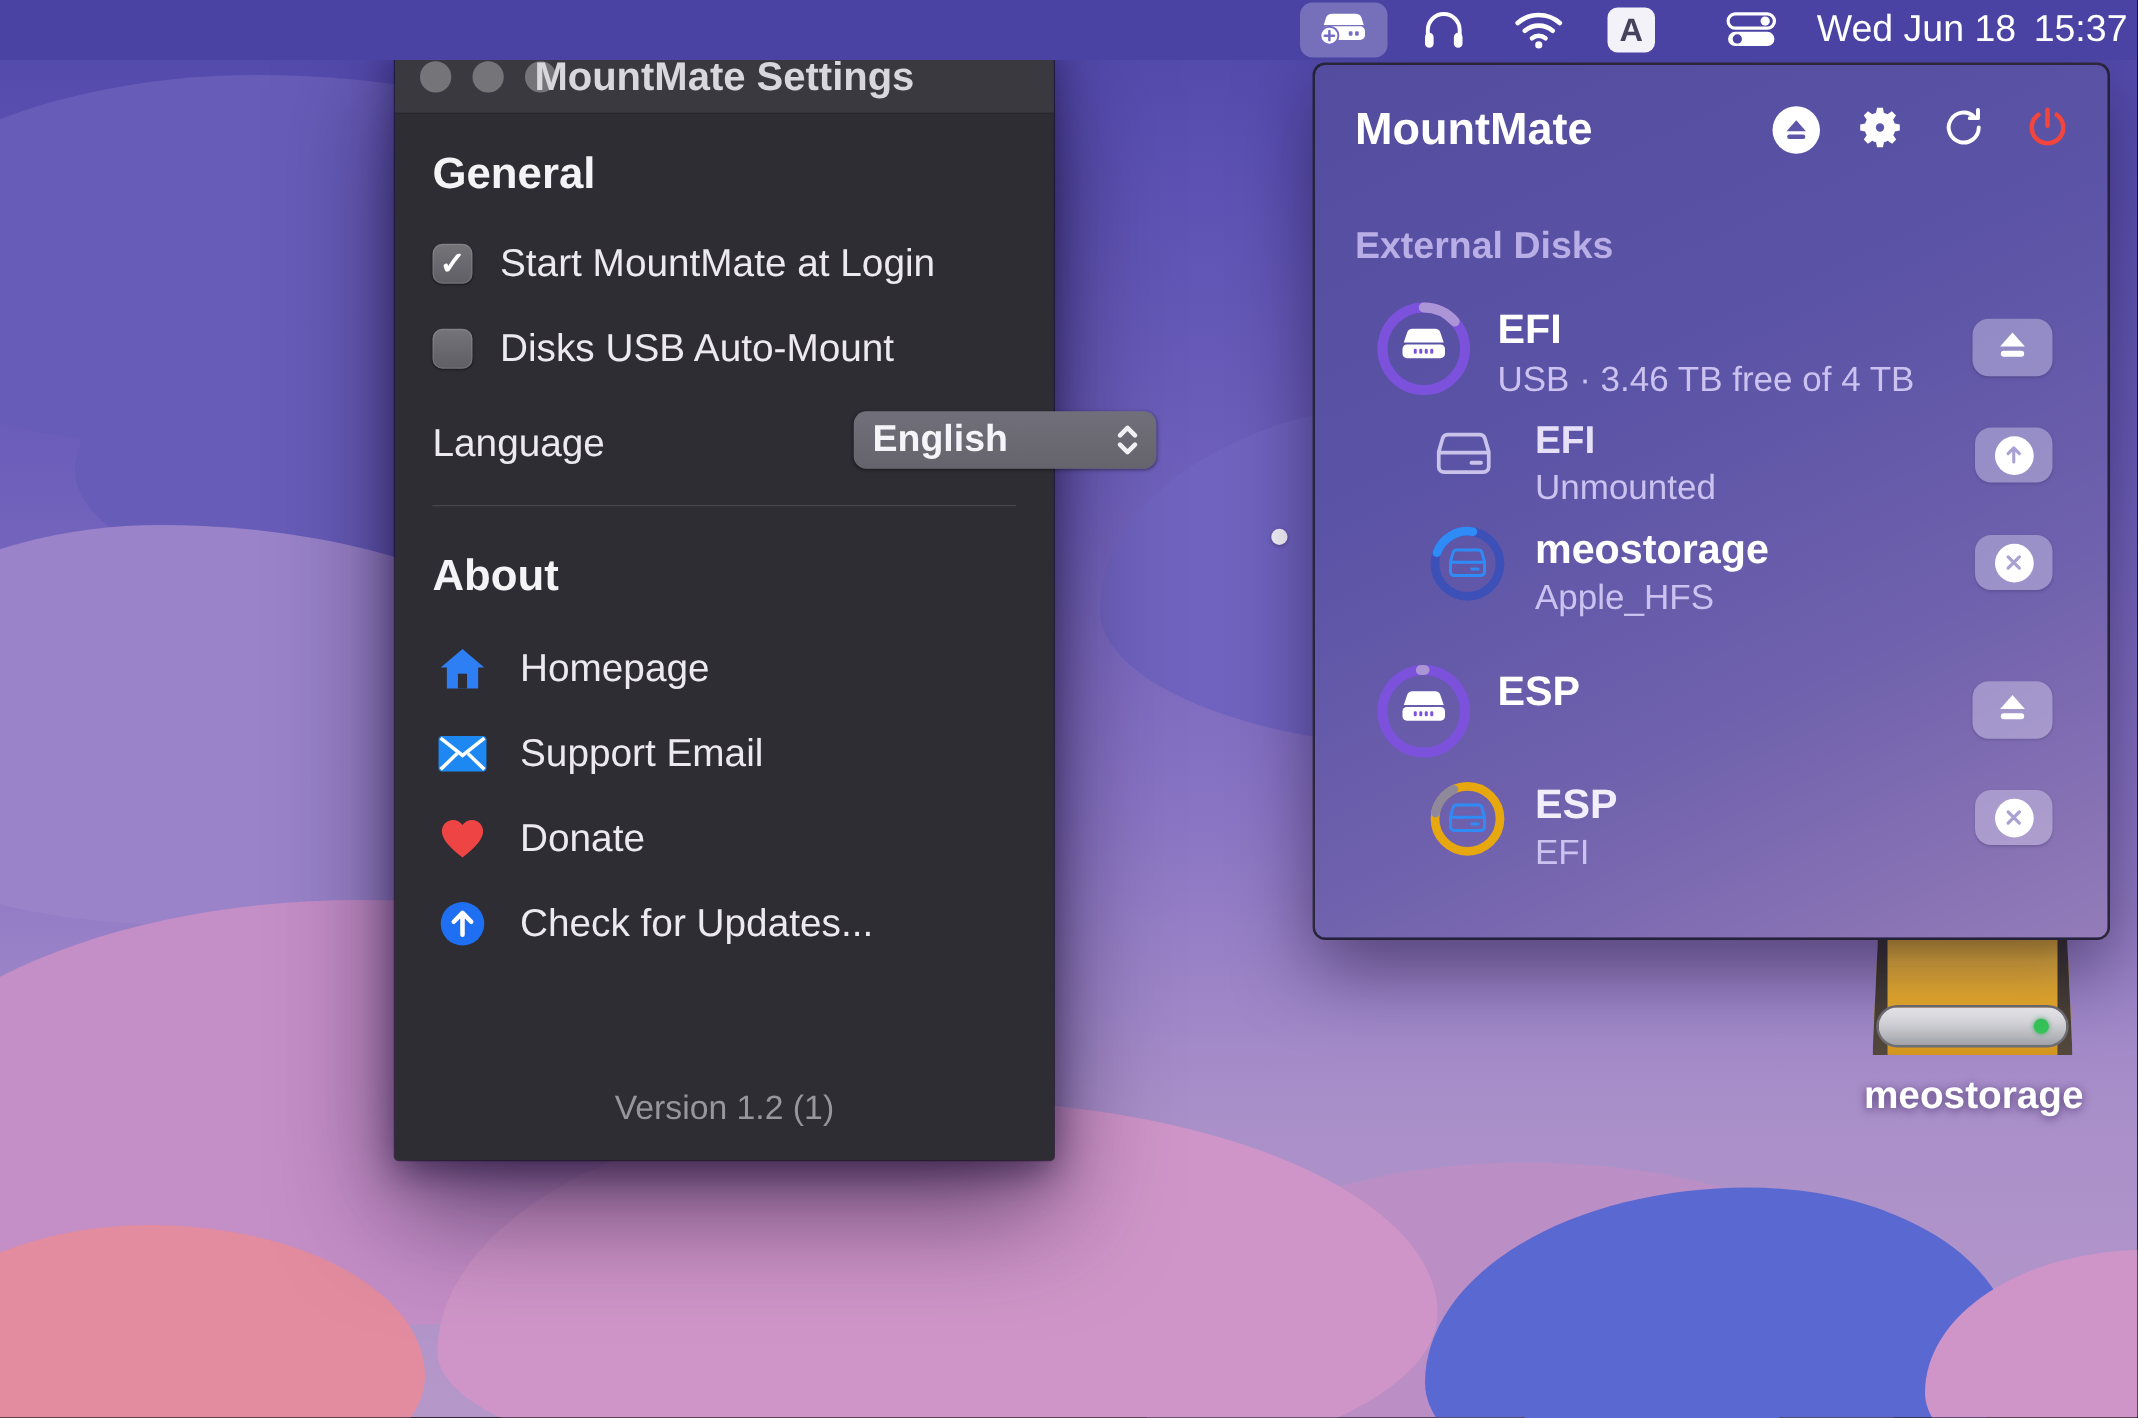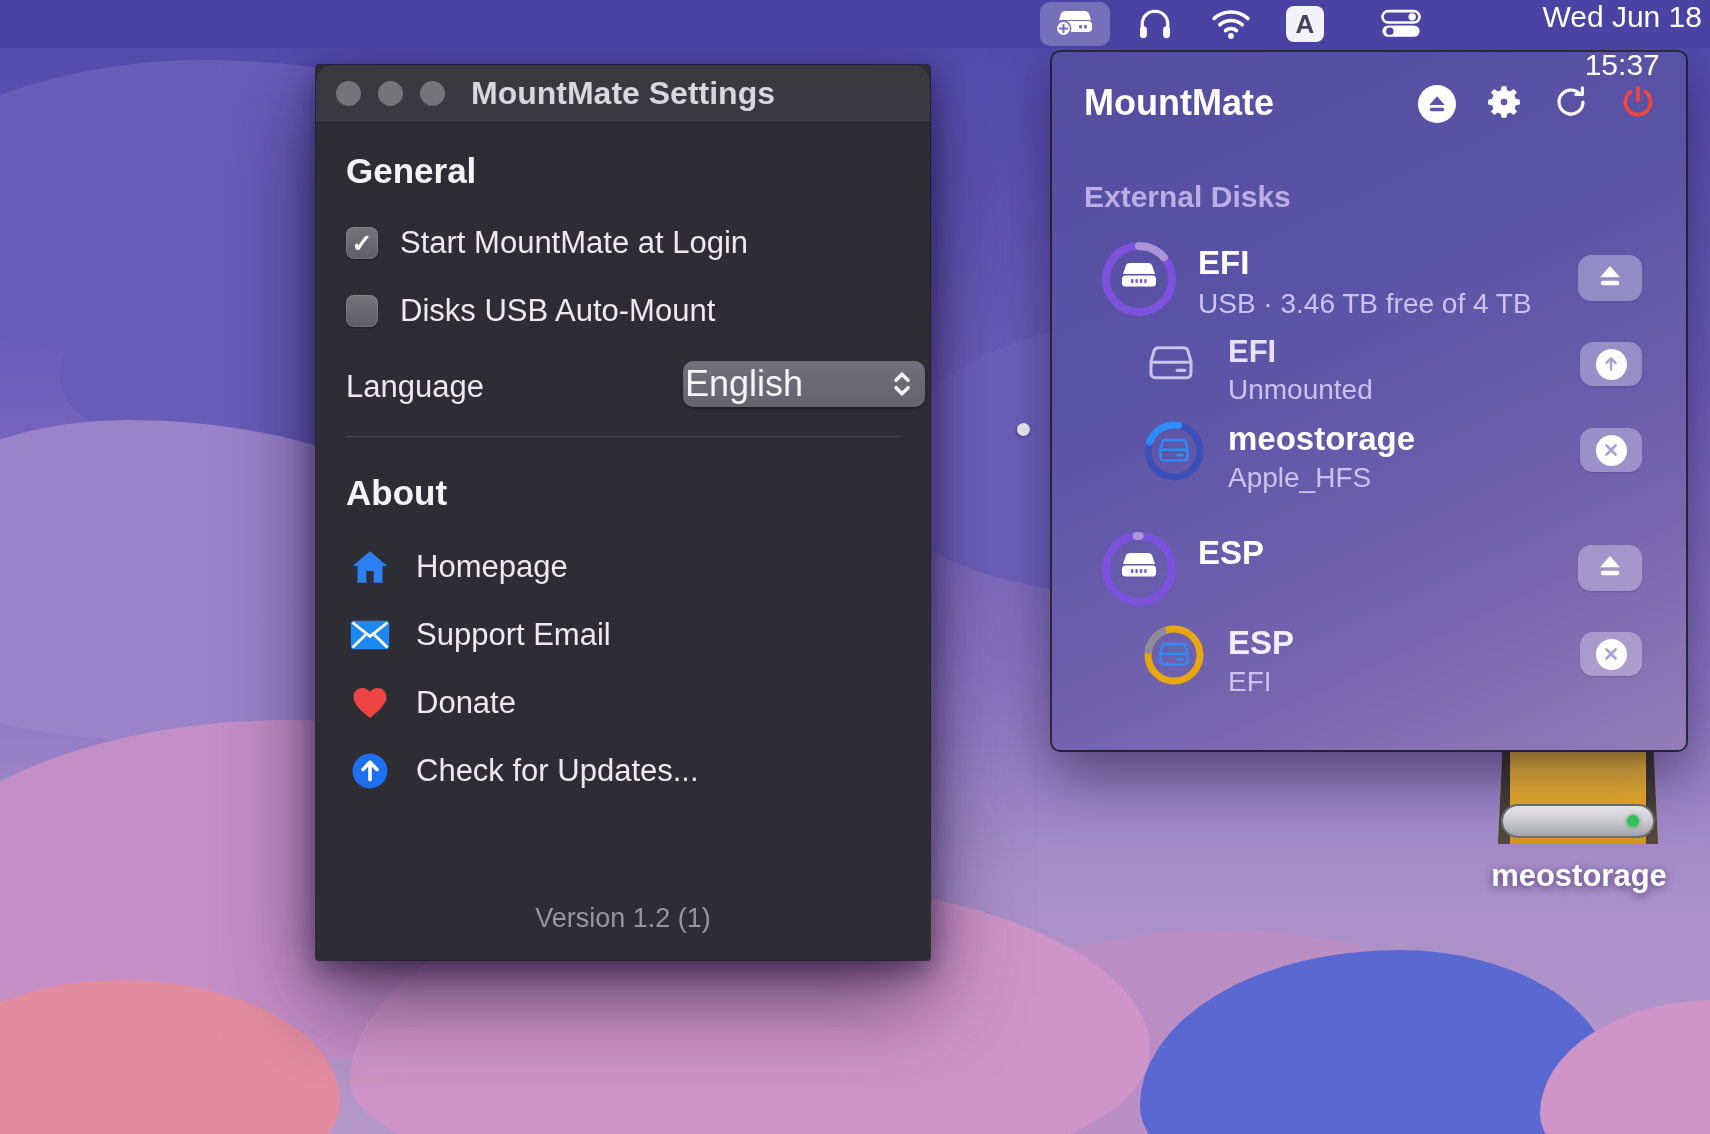--- a/index.html
+++ b/index.html
@@ -14,24 +14,24 @@
     background:#4a43a4; z-index:20; }
   .mb-item { position:absolute; display:flex; align-items:center; justify-content:center; }
   #mb-mountmate { left:1040px; top:2px; width:70px; height:44px; border-radius:10px;
     background:rgba(255,255,255,0.24); }
   #mb-headphones { left:1136px; top:7px; width:38px; height:34px; }
   #mb-wifi { left:1210px; top:8px; width:42px; height:32px; }
   #mb-abox { left:1286px; top:6px; width:38px; height:36px; border-radius:8px; background:#f3f2f8;
     color:#46415c; font-weight:bold; font-size:26px; }
   #mb-toggles { left:1380px; top:9px; width:42px; height:30px; }
   #mb-clock { position:absolute; right:8px; top:0; height:48px; display:flex; align-items:center;
-    gap:14px; color:#ffffff; font-size:30px; font-weight:500;flex-direction:column; }
+    gap:14px; color:#ffffff; font-size:30px; font-weight:500; }
 
   
-  #settings { position:absolute; left:316px; top:65px; width:614px; height:895px;
+  #settings { position:absolute; left:316px; top:33px; width:527px; height:895px;
     background:#2e2d34; border-radius:3px; z-index:12;
     box-shadow:0 0 0 1px rgba(10,8,16,.55), 0 38px 90px rgba(18,8,44,.6), 0 10px 30px rgba(18,8,44,.5); }
   #settings .titlebar { position:absolute; left:0; top:0; right:0; height:58px;
     background:#3a3940; border-radius:18px 18px 0 0; border-bottom:1px solid #232228;
     display:flex; align-items:center; }
   .traffic { display:flex; gap:17px; padding-left:20px; }
   .tdot { width:25px; height:25px; border-radius:50%; background:#757479; }
   #settings .wtitle { position:absolute; left:0; right:0; text-align:center; font-size:32px;
     font-weight:bold; color:#d8d7dc; }
   .sec-header { position:absolute; left:30px; font-size:35px; font-weight:bold; color:#f4f4f6; }
@@ -39,21 +39,21 @@
   .chk-box { width:32px; height:32px; border-radius:8px; background:linear-gradient(180deg,#757479,#5f5e65);
     box-shadow:inset 0 0 0 1px rgba(255,255,255,.12), 0 1px 2px rgba(0,0,0,.4);
     display:flex; align-items:center; justify-content:center; color:transparent;
     font-size:25px; font-weight:bold; }
   .chk-box.checked { color:#ffffff; }
   .chk-label { font-size:31px; color:#eceaee; }
   .lang-label { position:absolute; left:30px; font-size:31px; color:#eceaee; }
   .popup { position:absolute; left:367px; width:242px; height:46px; border-radius:10px;
     background:linear-gradient(180deg,#716f79,#65646d); box-shadow:0 1px 3px rgba(0,0,0,.45);
     display:flex; align-items:center; }
-  .popup .pop-val { flex:1; padding-left:2px; font-size:36px; color:#f5f4f8; }
+  .popup .pop-val { flex:1; padding-left:15px; font-size:30px; color:#f5f4f8;font-weight:bold; }
   .popup .pop-chevrons { width:34px; height:36px; margin-right:6px; display:flex; align-items:center; justify-content:center; }
   .divider { position:absolute; left:30px; right:30px; height:1px; background:#47464d; }
   .about-row { position:absolute; left:34px; display:flex; align-items:center; gap:26px; height:44px; }
   .about-ico { width:40px; height:40px; display:flex; align-items:center; justify-content:center; }
   .about-label { font-size:31px; color:#eceaee; }
   .version { position:absolute; left:0; right:0; text-align:center; font-size:27px; color:#97969d; }
 
   
   #panel { position:absolute; left:1050px; top:50px; width:638px; height:702px; z-index:10;
     border-radius:10px; border:2px solid rgba(28,26,38,.85);

